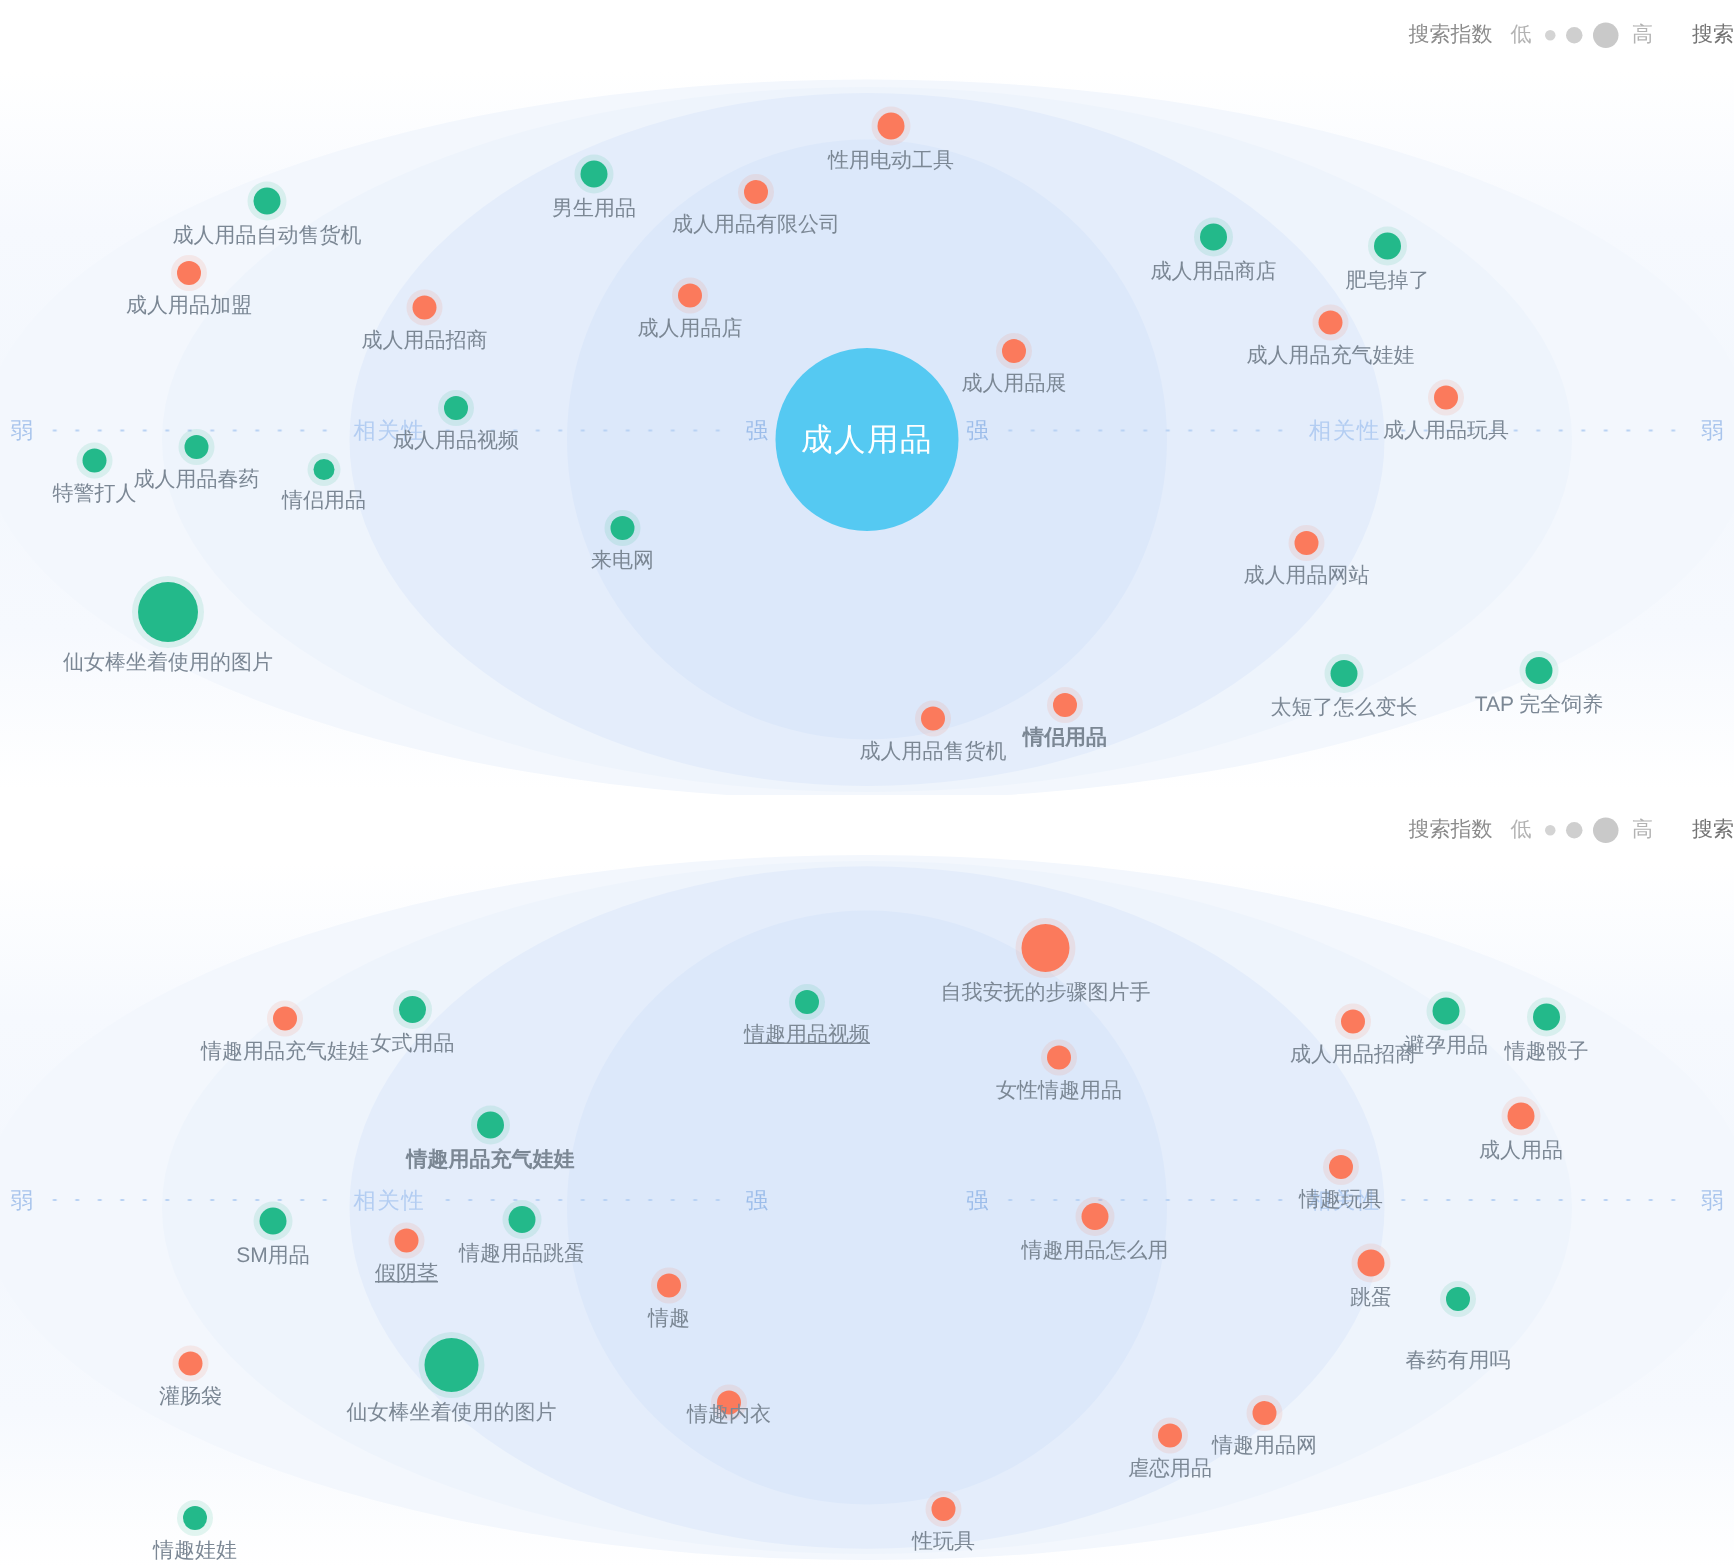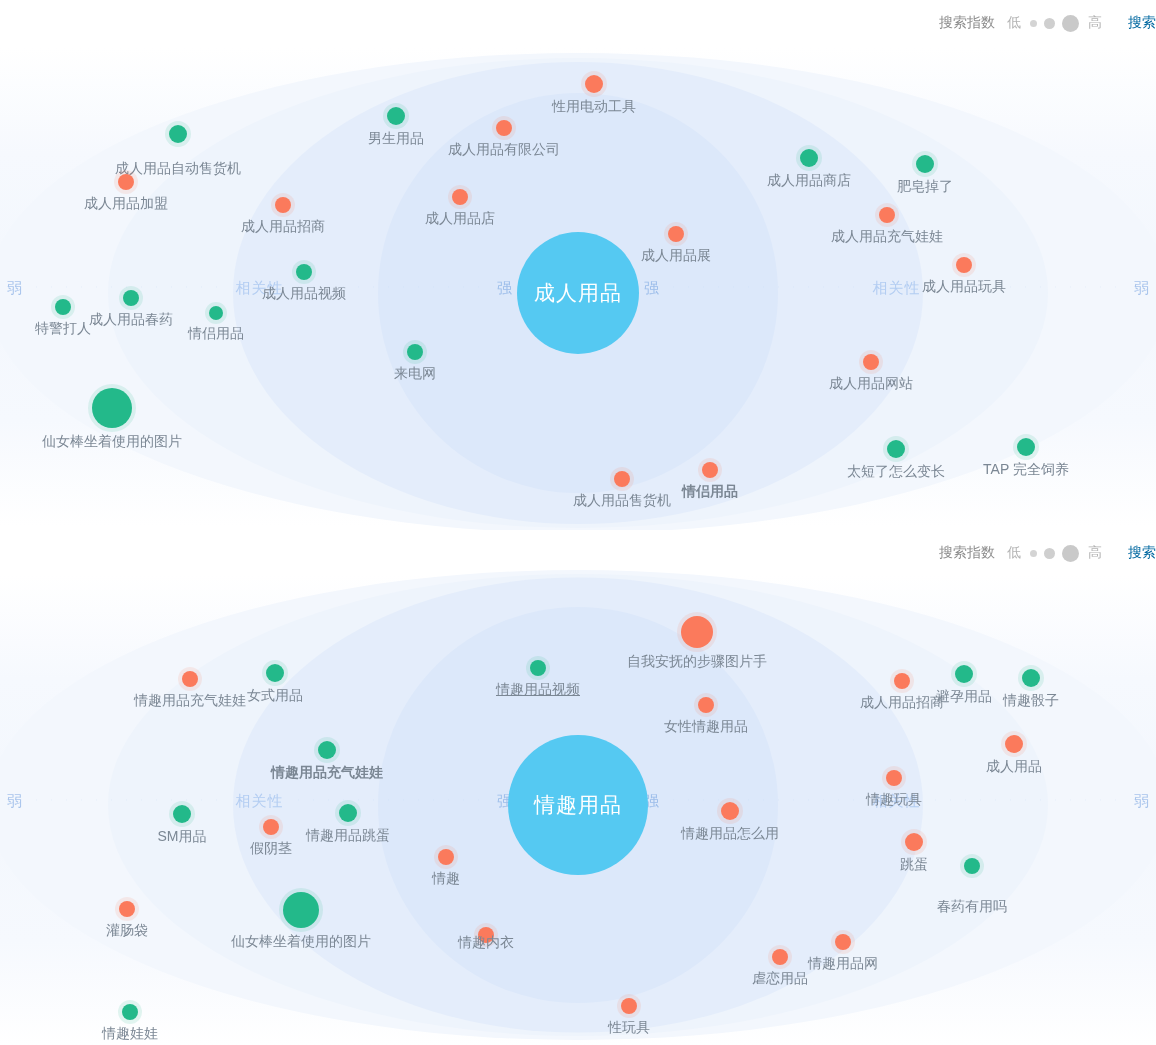--- a/index.html
+++ b/index.html
@@ -21,21 +21,21 @@
     white-space:nowrap;
     z-index:40;
   }
   .legend-title{font-size:14px;color:#8c8c8c;margin-right:12px;}
   .legend-low,.legend-high{font-size:14px;color:#b3b3b3;}
   .legend-dots{display:flex;align-items:center;gap:7px;margin:0 9px;}
   .ld{border-radius:50%;background:#d4d4d4;}
   .ld1{width:7px;height:7px;}
   .ld2{width:11px;height:11px;background:#cfcfcf;}
   .ld3{width:17px;height:17px;background:#c9c9c9;}
-  .legend-tail{font-size:14px;color:#0369a1;margin-left:26px;text-align:center;}
+  .legend-tail{font-size:14px;color:#737373;margin-left:26px;text-align:center;}
 
   
   .stage{position:absolute;left:0;top:0;width:1156px;height:100%;}
   .ring{
     position:absolute;border-radius:50%;
     transform:translate(-50%,-50%);
     pointer-events:none;
   }
   .r4{background:#f3f7fd;}
   .r3{background:#eef4fc;}
@@ -129,21 +129,21 @@
       <span class="axis-lbl rel">相关性</span>
       <span class="axis-dots"></span>
       <span class="axis-lbl">弱</span>
     </div>
 
     <div class="core" id="core-1" style="left:578px;top:293px;width:122px;height:122px;">成人用品</div>
 
     <div id="nodes-1">
         <div class="node" style="left: 178px; top: 134px;">
           <div class="dot g" style="width: 18px; height: 18px;"></div>
-          <div class="node-lbl" style="top: 27px;">成人用品自动售货机</div>
+          <div class="node-lbl" style="top: 15px;">成人用品自动售货机</div>
         </div>
         <div class="node" style="left: 126px; top: 182px;">
           <div class="dot o" style="width: 16px; height: 16px;"></div>
           <div class="node-lbl" style="top: 14px;">成人用品加盟</div>
         </div>
         <div class="node" style="left: 283px; top: 205px;">
           <div class="dot o" style="width: 16px; height: 16px;"></div>
           <div class="node-lbl" style="top: 14px;">成人用品招商</div>
         </div>
         <div class="node" style="left: 396px; top: 116px;">
@@ -258,21 +258,20 @@
       <span class="axis-dots"></span>
       <span class="axis-lbl strong">强</span>
       <span class="axis-gap"></span>
       <span class="axis-lbl strong">强</span>
       <span class="axis-dots"></span>
       <span class="axis-lbl rel">相关性</span>
       <span class="axis-dots"></span>
       <span class="axis-lbl">弱</span>
     </div>
 
-    <div class="core" id="core-2" style="left:578px;top:275px;width:140px;height:140px;">情趣用品</div>
 
     <div id="nodes-2">
         <div class="node" style="left: 697px; top: 102px;">
           <div class="dot o" style="width: 32px; height: 32px;"></div>
           <div class="node-lbl" style="top: 22px;">自我安抚的步骤图片手</div>
         </div>
         <div class="node" style="left: 538px; top: 138px;">
           <div class="dot g" style="width: 16px; height: 16px;"></div>
           <div class="node-lbl" style="top: 14px; text-decoration: underline;">情趣用品视频</div>
         </div>
@@ -315,21 +314,21 @@
         <div class="node" style="left: 182px; top: 284px;">
           <div class="dot g" style="width: 18px; height: 18px;"></div>
           <div class="node-lbl" style="top: 15px;">SM用品</div>
         </div>
         <div class="node" style="left: 348px; top: 283px;">
           <div class="dot g" style="width: 18px; height: 18px;"></div>
           <div class="node-lbl" style="top: 15px;">情趣用品跳蛋</div>
         </div>
         <div class="node" style="left: 271px; top: 297px;">
           <div class="dot o" style="width: 16px; height: 16px;"></div>
-          <div class="node-lbl" style="top: 14px;">假阴茎</div>
+          <div class="node-lbl" style="top: 14px; text-decoration: underline;">假阴茎</div>
         </div>
         <div class="node" style="left: 730px; top: 281px;">
           <div class="dot o" style="width: 18px; height: 18px;"></div>
           <div class="node-lbl" style="top: 15px;">情趣用品怎么用</div>
         </div>
         <div class="node" style="left: 914px; top: 312px;">
           <div class="dot o" style="width: 18px; height: 18px;"></div>
           <div class="node-lbl" style="top: 15px;">跳蛋</div>
         </div>
         <div class="node" style="left: 972px; top: 336px;">

